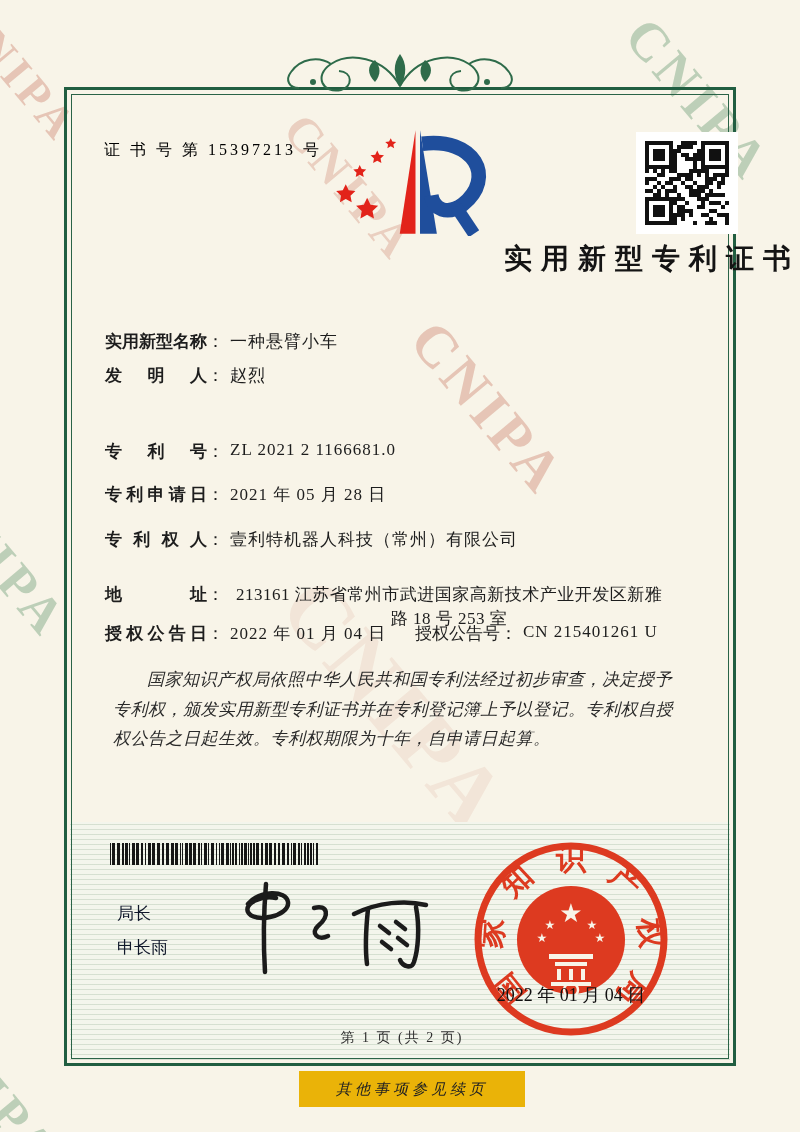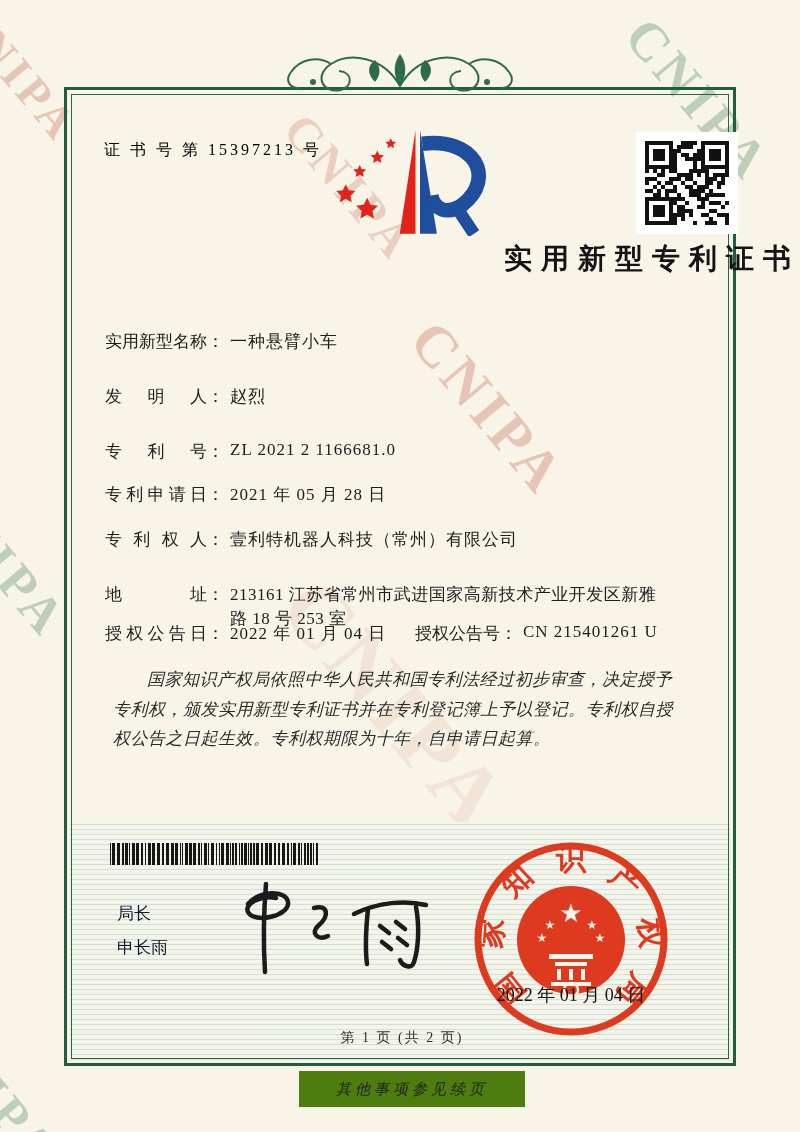--- a/index.html
+++ b/index.html
@@ -27,41 +27,41 @@
 
   .logo{position:absolute;left:330px;top:128px;z-index:2;}
   .qrbox{position:absolute;left:636px;top:132px;width:102px;height:102px;background:#fff;z-index:2;}
   .qrbox svg{position:absolute;left:9px;top:9px;}
 
   .title{position:absolute;left:0;top:240px;width:800px;text-align:right;
     font-size:28px;font-weight:bold;letter-spacing:9px;color:#141414;z-index:2;}
 
   .fields{position:absolute;left:105px;top:0;z-index:2;font-size:17px;color:#1d1d1d;}
   .frow{position:absolute;left:0;white-space:nowrap;}
-  .flabel{display:inline-block;width:102px;text-align:justify;text-align-last:justify;vertical-align:top;}
+  .flabel{display:inline-block;width:102px;text-align:justify;text-align-last:justify;vertical-align:top;font-weight:bold;}
   .fcolon{display:inline-block;vertical-align:top;margin-right:6px;}
-  .fvalue{display:inline-block;vertical-align:top;letter-spacing:1px;}
+  .fvalue{display:inline-block;vertical-align:top;letter-spacing:1px;text-align:center;}
   .fvalue.wrap{white-space:normal;width:438px;line-height:24px;letter-spacing:0.5px;}
 
   .paras{position:absolute;left:104px;top:656px;width:592px;z-index:2;
     font-size:17px;line-height:29.5px;color:#2a2a2a;font-style:italic;letter-spacing:0.5px;}
   .paras p{margin:9px;text-indent:2em;}
 
   .barcode{position:absolute;left:110px;top:843px;z-index:2;}
 
   .officer{position:absolute;left:117px;top:897px;z-index:2;
     font-family:"Liberation Sans","DejaVu Sans",sans-serif;font-size:17px;color:#0f172a;line-height:34px;}
   .sig{position:absolute;left:228px;top:878px;z-index:3;}
 
   .seal{position:absolute;left:466px;top:836px;z-index:3;}
 
   .pagenum{position:absolute;left:2px;top:1029px;width:800px;text-align:center;
     font-size:14px;color:#2e2e2e;letter-spacing:2px;z-index:2;}
 
-  .note-box{position:absolute;left:299px;top:1071px;width:226px;height:36px;background:#4d7c0f;
+  .note-box{position:absolute;left:299px;top:1071px;width:226px;height:36px;background:#eab308;
     z-index:2;display:flex;align-items:center;justify-content:center;}
   .note-box span{font-size:15px;font-style:italic;letter-spacing:4px;color:#222;}
 </style>
 </head>
 <body>
 
 <div class="page">
 
   <div class="wm pink" style="left:-18px;top:-10px;font-size:46px;">CNIPA</div>
   <div class="wm green" style="left:660px;top:6px;font-size:54px;">CNIPA</div>
@@ -267,21 +267,21 @@
         <rect x="8" y="64" width="12" height="12" fill="#111"></rect>
       </svg>
   </div>
 
   <div class="title">实用新型专利证书</div>
 
   <div class="fields">
     <div class="frow" style="top:330px">
       <span class="flabel">实用新型名称</span><span class="fcolon">：</span><span class="fvalue">一种悬臂小车</span>
     </div>
-    <div class="frow" style="top:385px">
+    <div class="frow" style="top:364px">
       <span class="flabel">发明人</span><span class="fcolon">：</span><span class="fvalue">赵烈</span>
     </div>
     <div class="frow" style="top:440px">
       <span class="flabel">专利号</span><span class="fcolon">：</span><span class="fvalue">ZL 2021 2 1166681.0</span>
     </div>
     <div class="frow" style="top:483px">
       <span class="flabel">专利申请日</span><span class="fcolon">：</span><span class="fvalue">2021 年 05 月 28 日</span>
     </div>
     <div class="frow" style="top:528px">
       <span class="flabel">专利权人</span><span class="fcolon">：</span><span class="fvalue">壹利特机器人科技（常州）有限公司</span>

